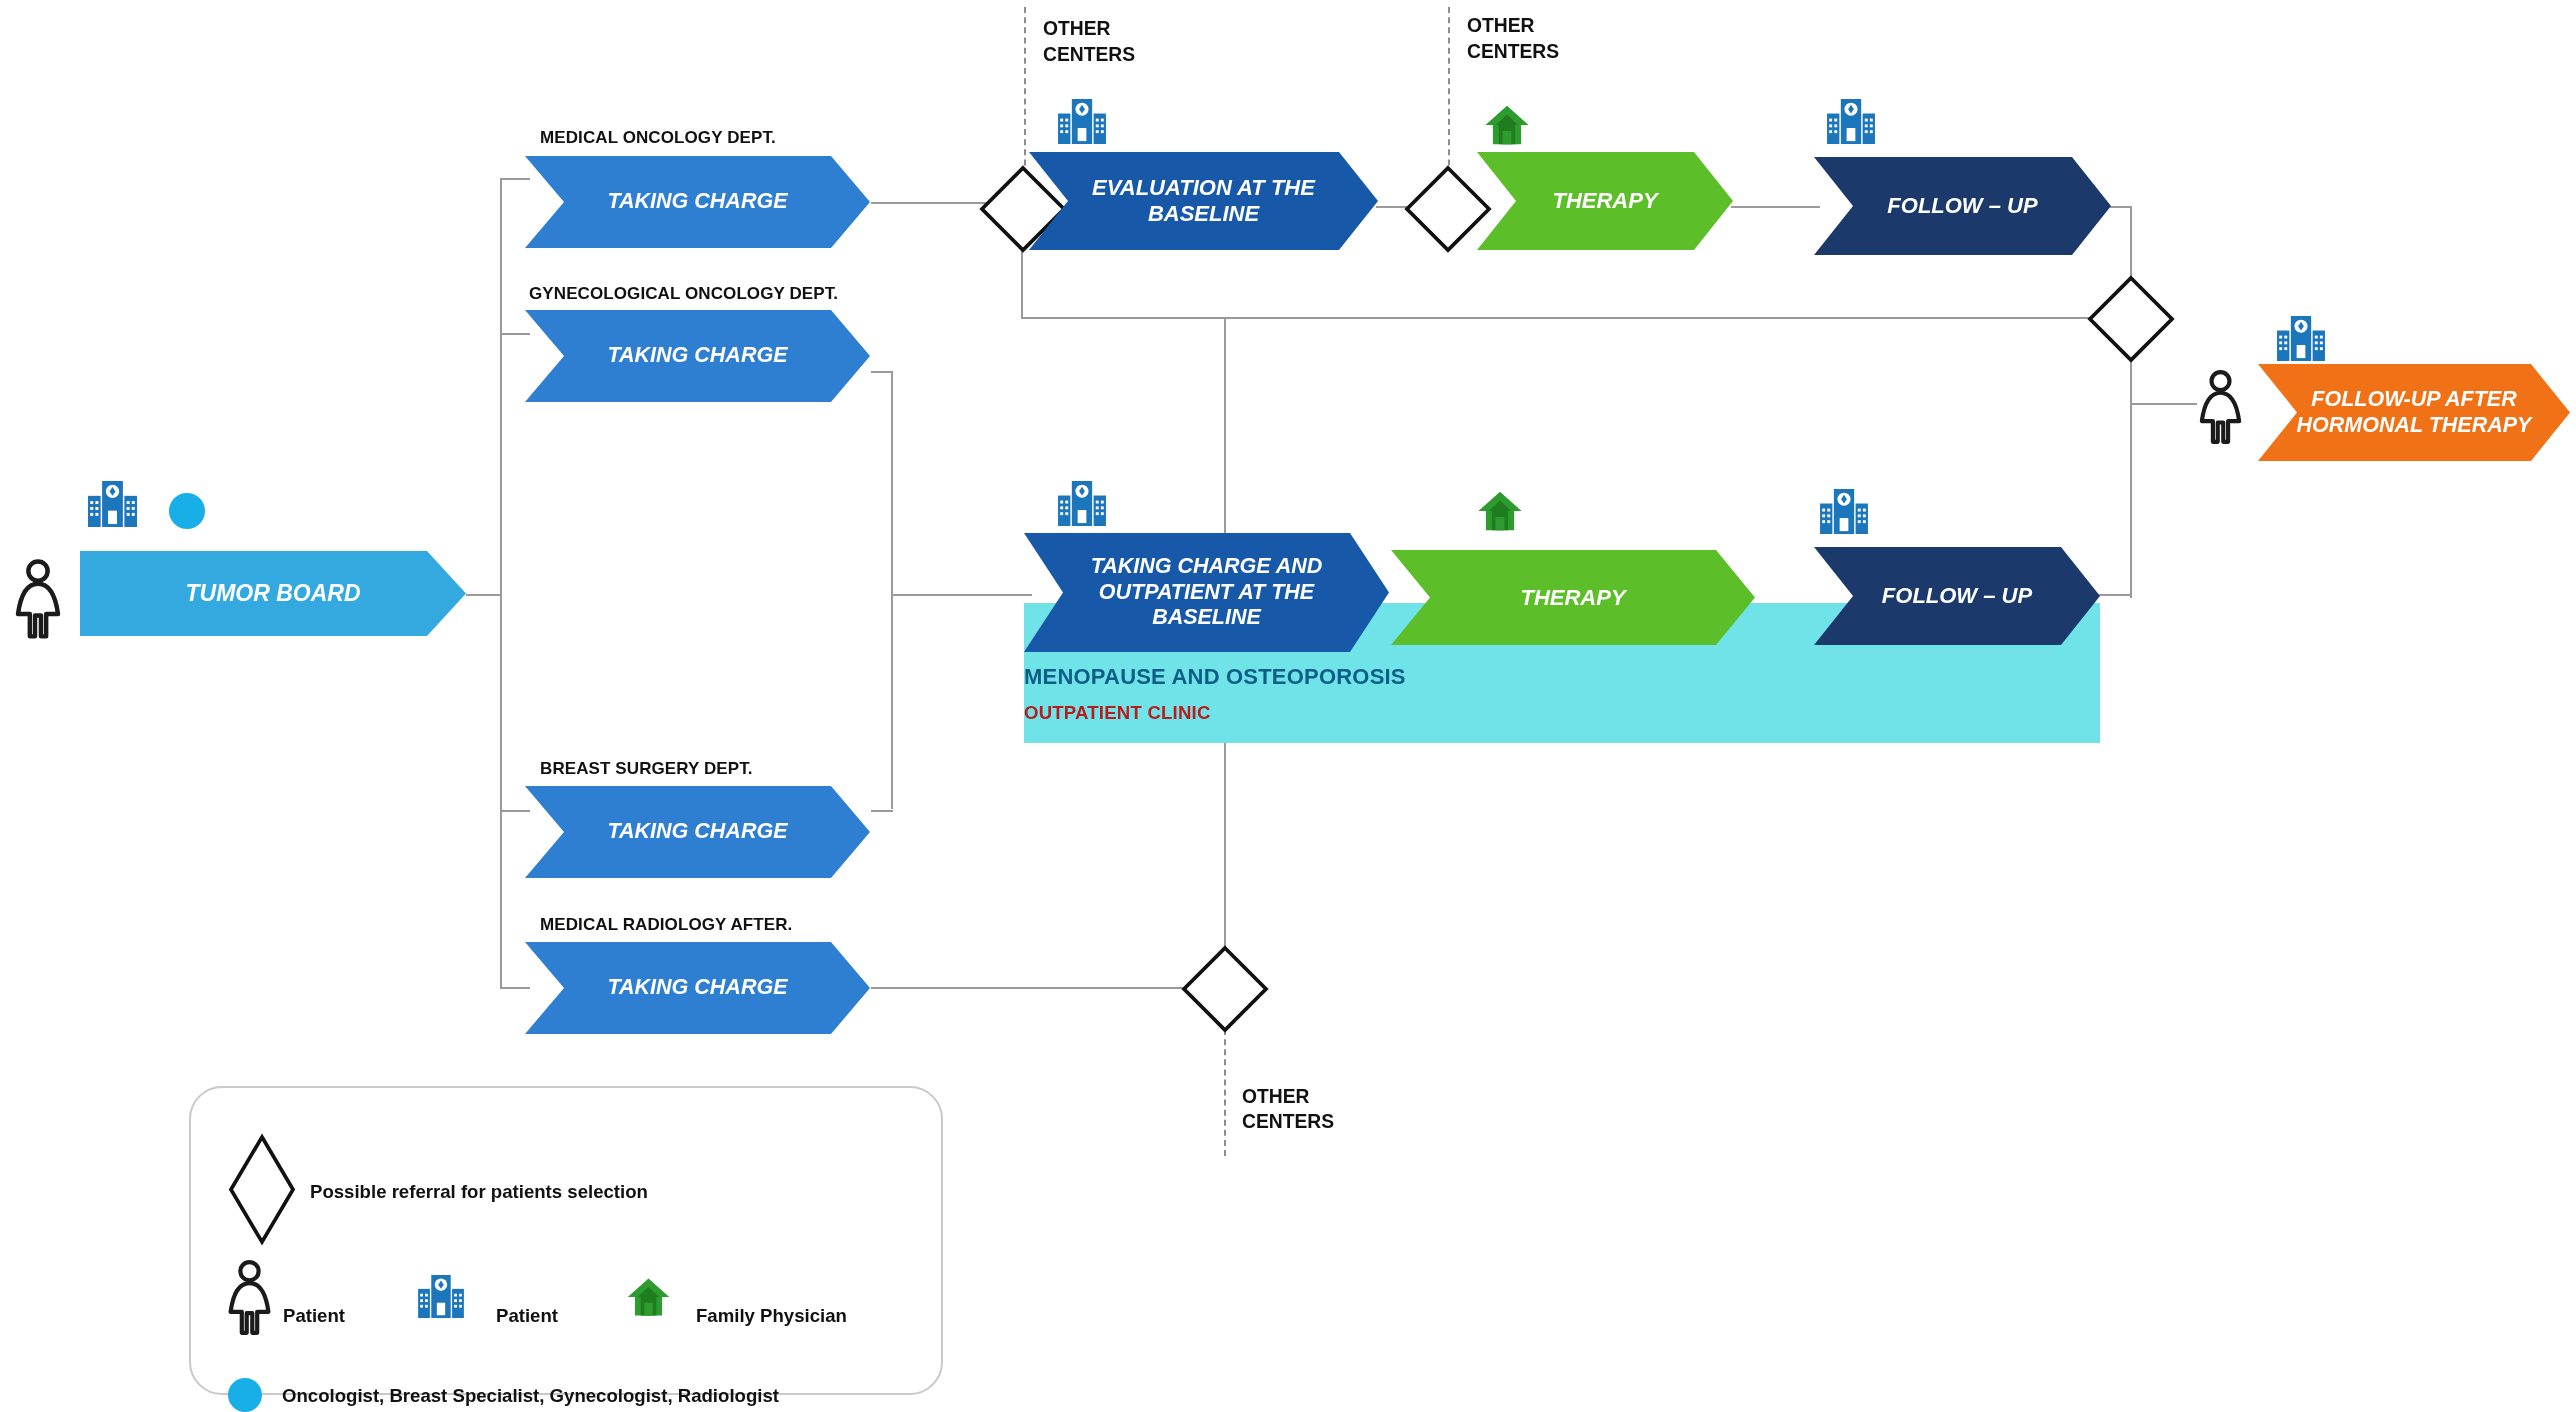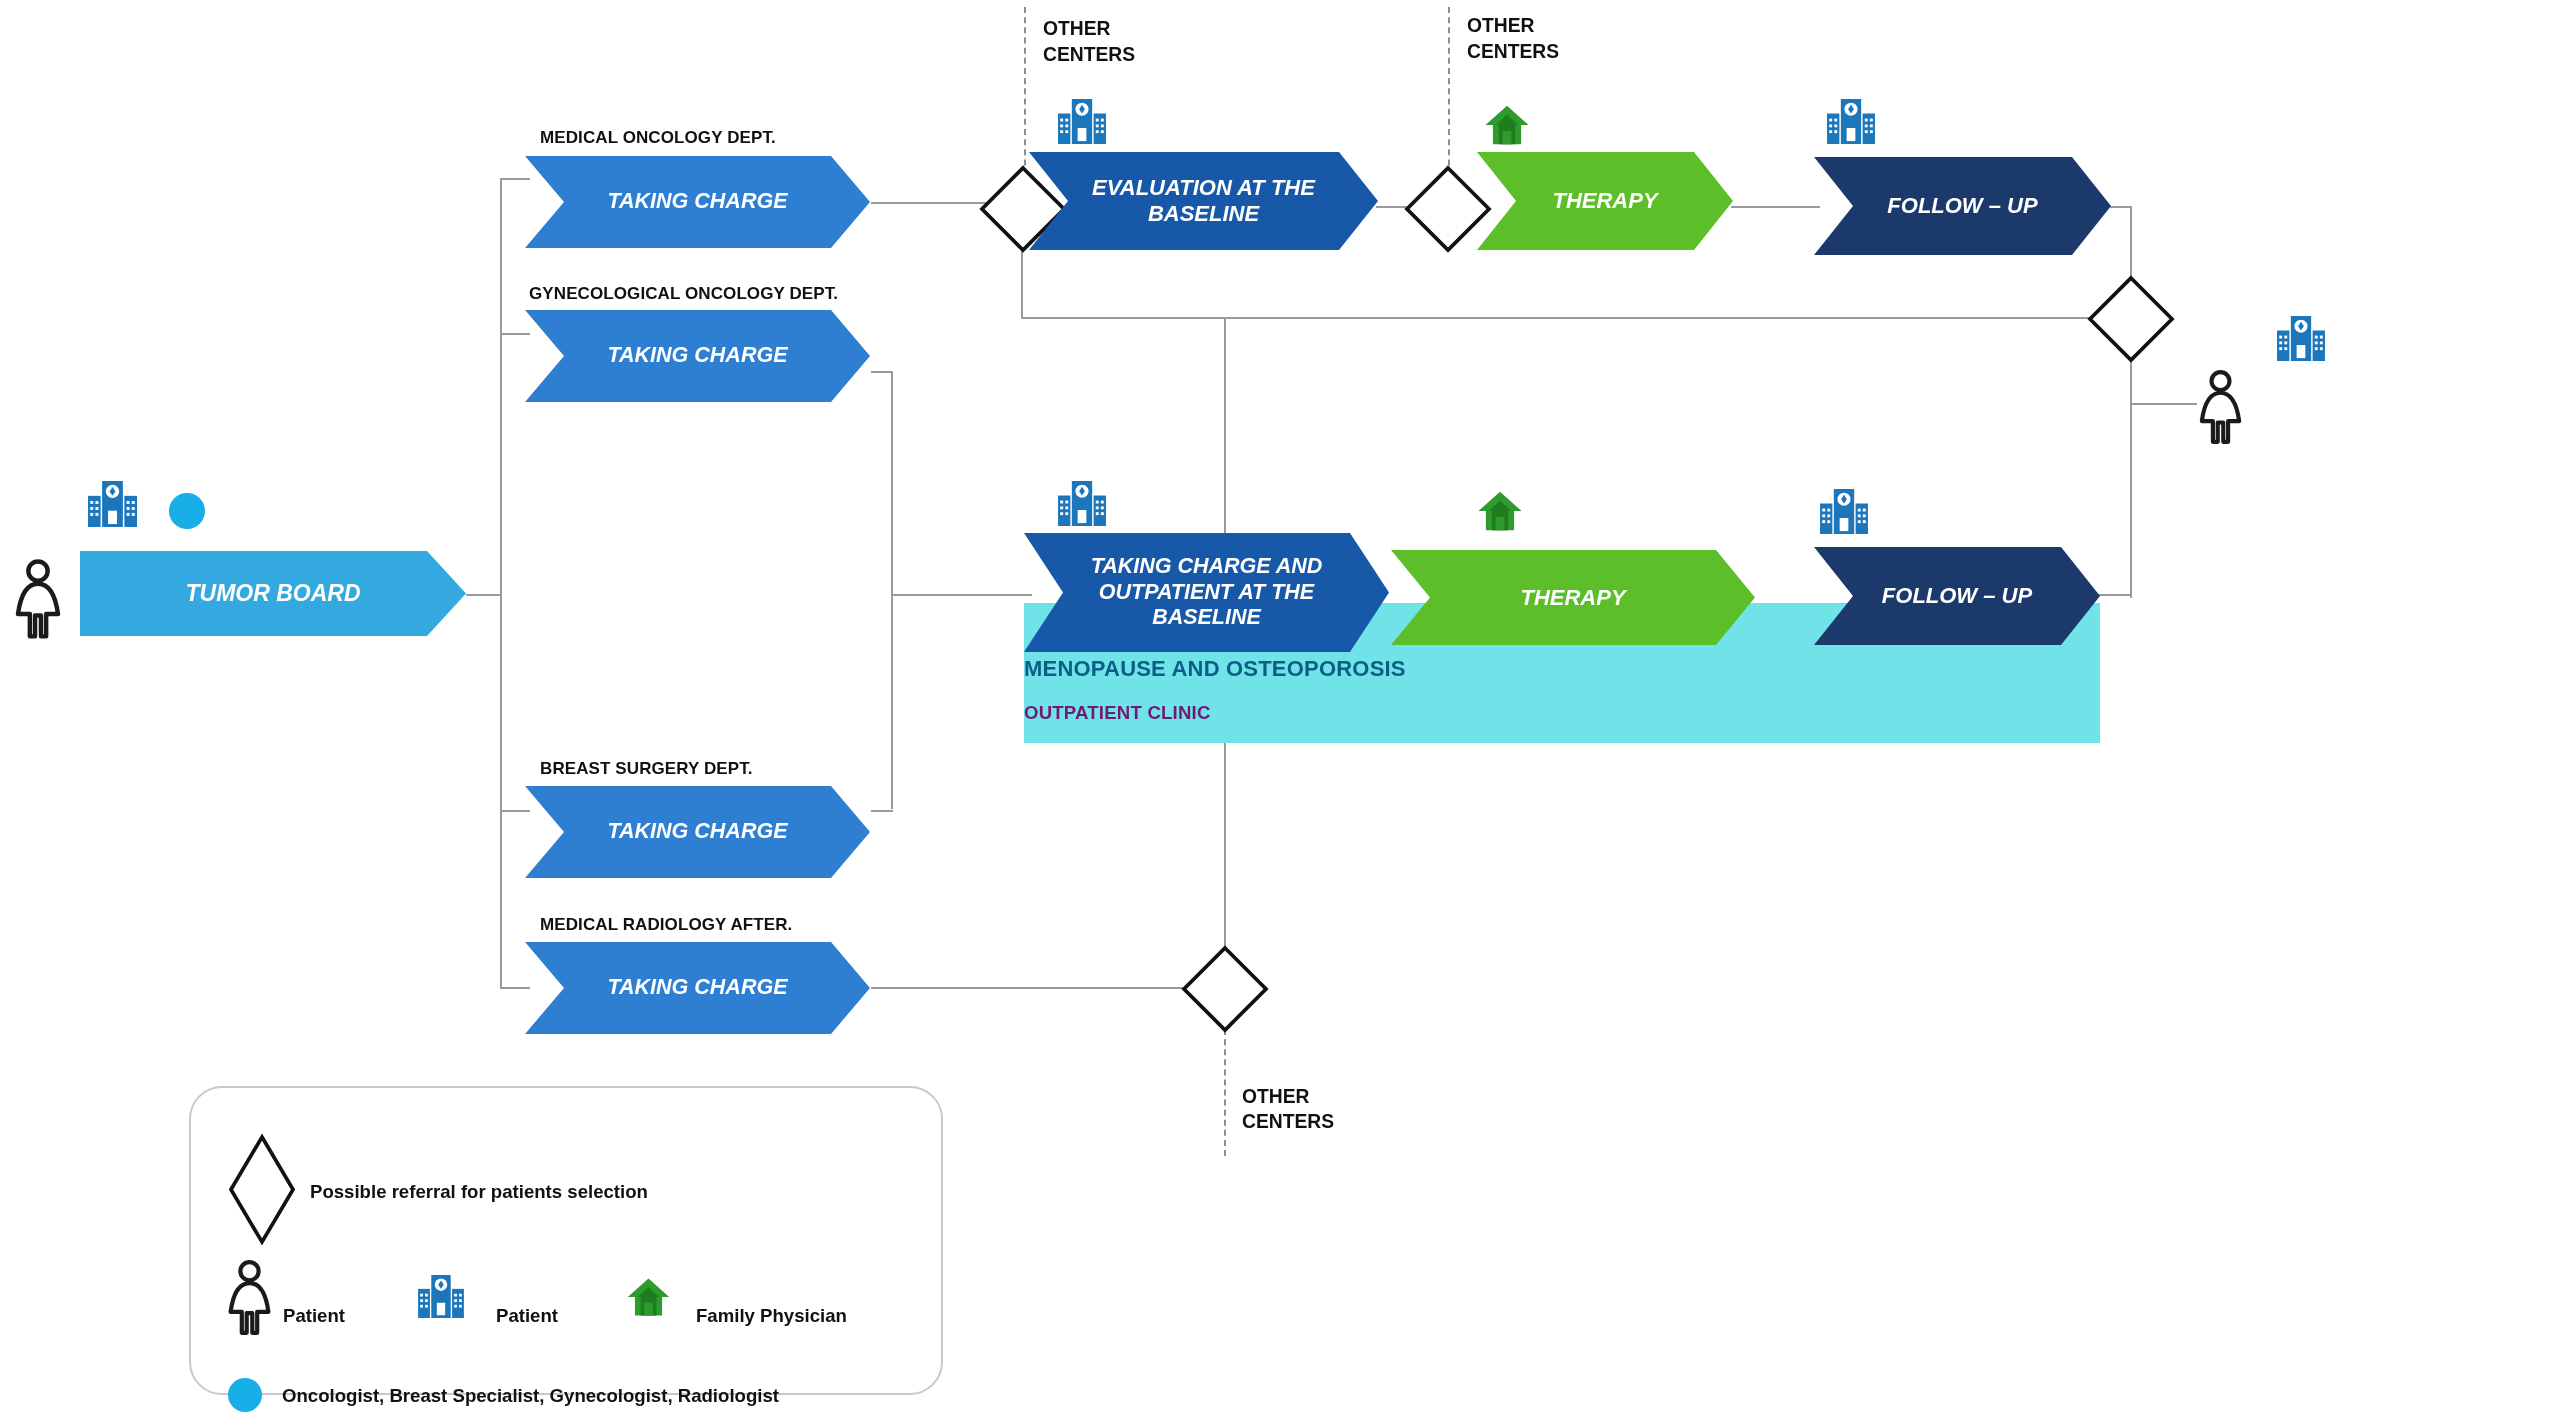--- a/index.html
+++ b/index.html
@@ -23,21 +23,21 @@
     clip-path:polygon(0 0, calc(100% - 39px) 0, 100% 50%, calc(100% - 39px) 100%, 0 100%, 39px 50%);
   }
   .chev.start{ clip-path:polygon(0 0, calc(100% - 39px) 0, 100% 50%, calc(100% - 39px) 100%, 0 100%); }
 
   .band{
     position:absolute;background:#6FE3E8;
     display:flex;flex-direction:column;justify-content:flex-end;
     padding-bottom:19.3px;box-sizing:border-box;
   }
   .band .l1{font-size:22px;font-weight:bold;color:#0D5E86;letter-spacing:0.2px;}
-  .band .l2{font-size:18.6px;font-weight:bold;color:#701a75;letter-spacing:0.2px;margin-top:20px;}
+  .band .l2{font-size:18.6px;font-weight:bold;color:#b91c1c;letter-spacing:0.2px;margin-top:12px;}
 
   .ln{position:absolute;background:#9a9a9a;}
   .ln.h{height:2.2px;}
   .ln.v{width:2.2px;}
   .dash{position:absolute;width:0;border-left:2.2px dashed #8d8d8d;}
 
   .dia{position:absolute;}
   .icon{position:absolute;}
   .legend{
     position:absolute;border:2.2px solid #c9c9c9;border-radius:33px;background:#fff;
@@ -315,20 +315,22 @@
           <rect x="10" y="43" width="4" height="4"></rect>
       <rect x="52" y="27" width="4" height="4"></rect>
           <rect x="59" y="27" width="4" height="4"></rect>
           <rect x="52" y="35" width="4" height="4"></rect>
           <rect x="59" y="35" width="4" height="4"></rect>
           <rect x="52" y="43" width="4" height="4"></rect>
           <rect x="59" y="43" width="4" height="4"></rect>
         </g>
     </svg>
   </div>
+  <div class="chev" style="left:2258px;top:364px;width:312px;height:97px;background:#F07116;font-size:21.5px;white-space:pre-line;">FOLLOW-UP AFTER
+HORMONAL THERAPY</div>
 
   <div class="legend" style="left:189px;top:1086px;width:750px;height:305px;font-weight:bold;">
     <div class="dia" style="left:37px;top:46px;">
       <svg width="68" height="111" viewBox="0 0 92 150">
           <polygon points="46,4 88,75 46,146 4,75" fill="#fff" stroke="#111" stroke-width="5"></polygon>
         </svg>
     </div>
     <div class="lg-text" style="left:119px;top:93px;">Possible referral for patients selection</div>
 
     <div class="icon" style="left:36px;top:172px;">

